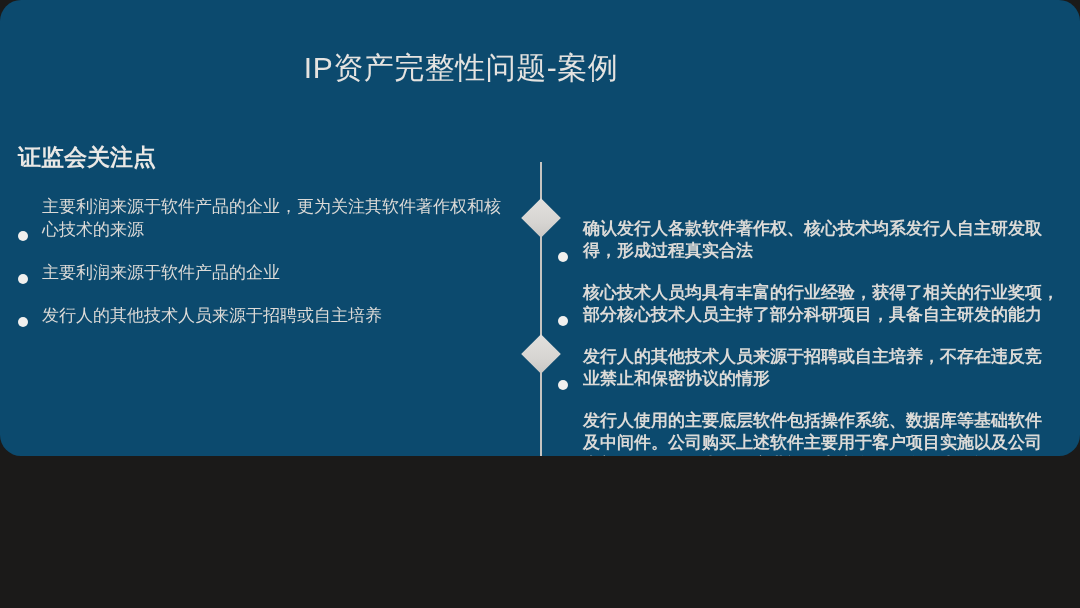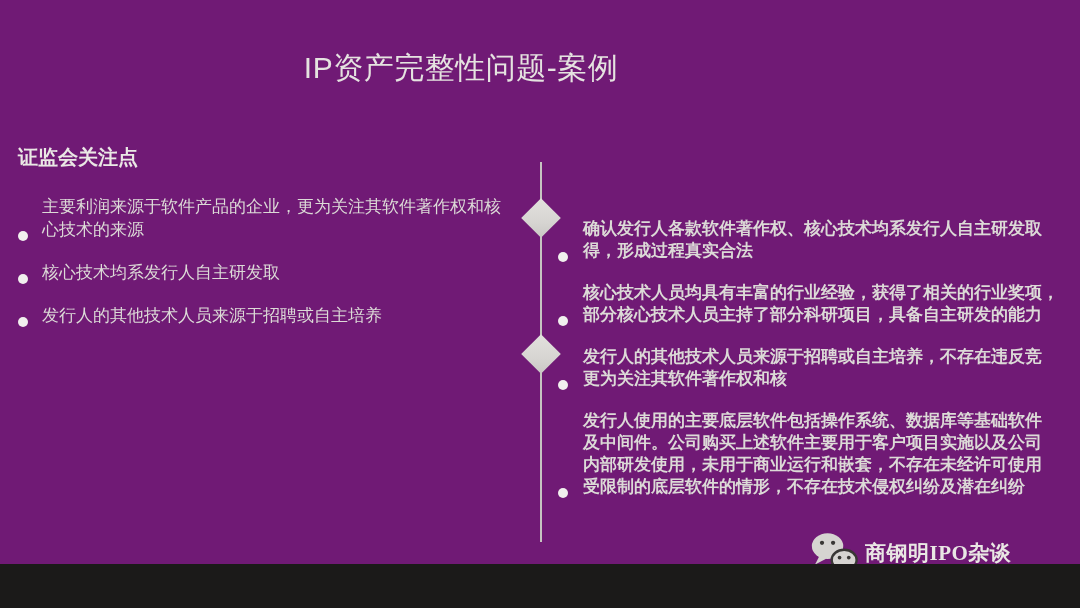--- a/index.html
+++ b/index.html
@@ -1,32 +1,33 @@
 <!DOCTYPE html>
 <html><head>
 <meta charset="utf-8">
 <style>
   html,body{margin:0;padding:0;background:#1b1a19;}
   .slide{
     position:relative;
-    width:1080px;height:564px;
-    background:#701a75;
+    width:1080px;height:456px;
+    background:#0c4a6e;
     overflow:hidden;
     font-family:"Liberation Sans", sans-serif;
+    border-radius:21px;
   }
   .title{
     position:absolute;left:0;top:48px;width:922px;
     margin:0;text-align:center;
     font-size:30px;font-weight:400;letter-spacing:.5px;
     color:#e5e3e0;
     font-family:"Liberation Sans", sans-serif;
   }
   .panel{position:absolute;}
   .panel h2{
-    margin:0;font-size:20px;line-height:22px;font-weight:700;
+    margin:0;font-size:23px;line-height:22px;font-weight:700;
     color:#eae8e5;font-family:"Liberation Sans", sans-serif;
   }
   .panel ul{list-style:none;margin:0;padding:0;}
   .panel li{
     display:flex;align-items:flex-end;
     margin:0 0 20px 0;
   }
   .dot{
     flex:none;width:10px;height:10px;border-radius:50%;
     background:#f1f0ee;margin-top:7px;
@@ -76,21 +77,21 @@
   <section class="panel left-panel">
     <h2>证监会关注点</h2>
     <ul>
       <li>
         <span class="dot"></span>
         <span class="btxt">主要利润来源于软件产品的企业，更为关注其软件著作权和核
 心技术的来源</span>
       </li>
       <li>
         <span class="dot"></span>
-        <span class="btxt">核心技术均系发行人自主研发取</span>
+        <span class="btxt">主要利润来源于软件产品的企业</span>
       </li>
       <li>
         <span class="dot"></span>
         <span class="btxt">发行人的其他技术人员来源于招聘或自主培养</span>
       </li>
     </ul>
   </section>
 
   <div class="vline"></div>
   <div class="diamond d1"></div>
@@ -104,21 +105,21 @@
 得，形成过程真实合法</span>
       </li>
       <li>
         <span class="dot"></span>
         <span class="btxt">核心技术人员均具有丰富的行业经验，获得了相关的行业奖项，
 部分核心技术人员主持了部分科研项目，具备自主研发的能力</span>
       </li>
       <li>
         <span class="dot"></span>
         <span class="btxt">发行人的其他技术人员来源于招聘或自主培养，不存在违反竞
-更为关注其软件著作权和核</span>
+业禁止和保密协议的情形</span>
       </li>
       <li>
         <span class="dot"></span>
         <span class="btxt">发行人使用的主要底层软件包括操作系统、数据库等基础软件
 及中间件。公司购买上述软件主要用于客户项目实施以及公司
 内部研发使用，未用于商业运行和嵌套，不存在未经许可使用
 受限制的底层软件的情形，不存在技术侵权纠纷及潜在纠纷</span>
       </li>
     </ul>
   </section>

